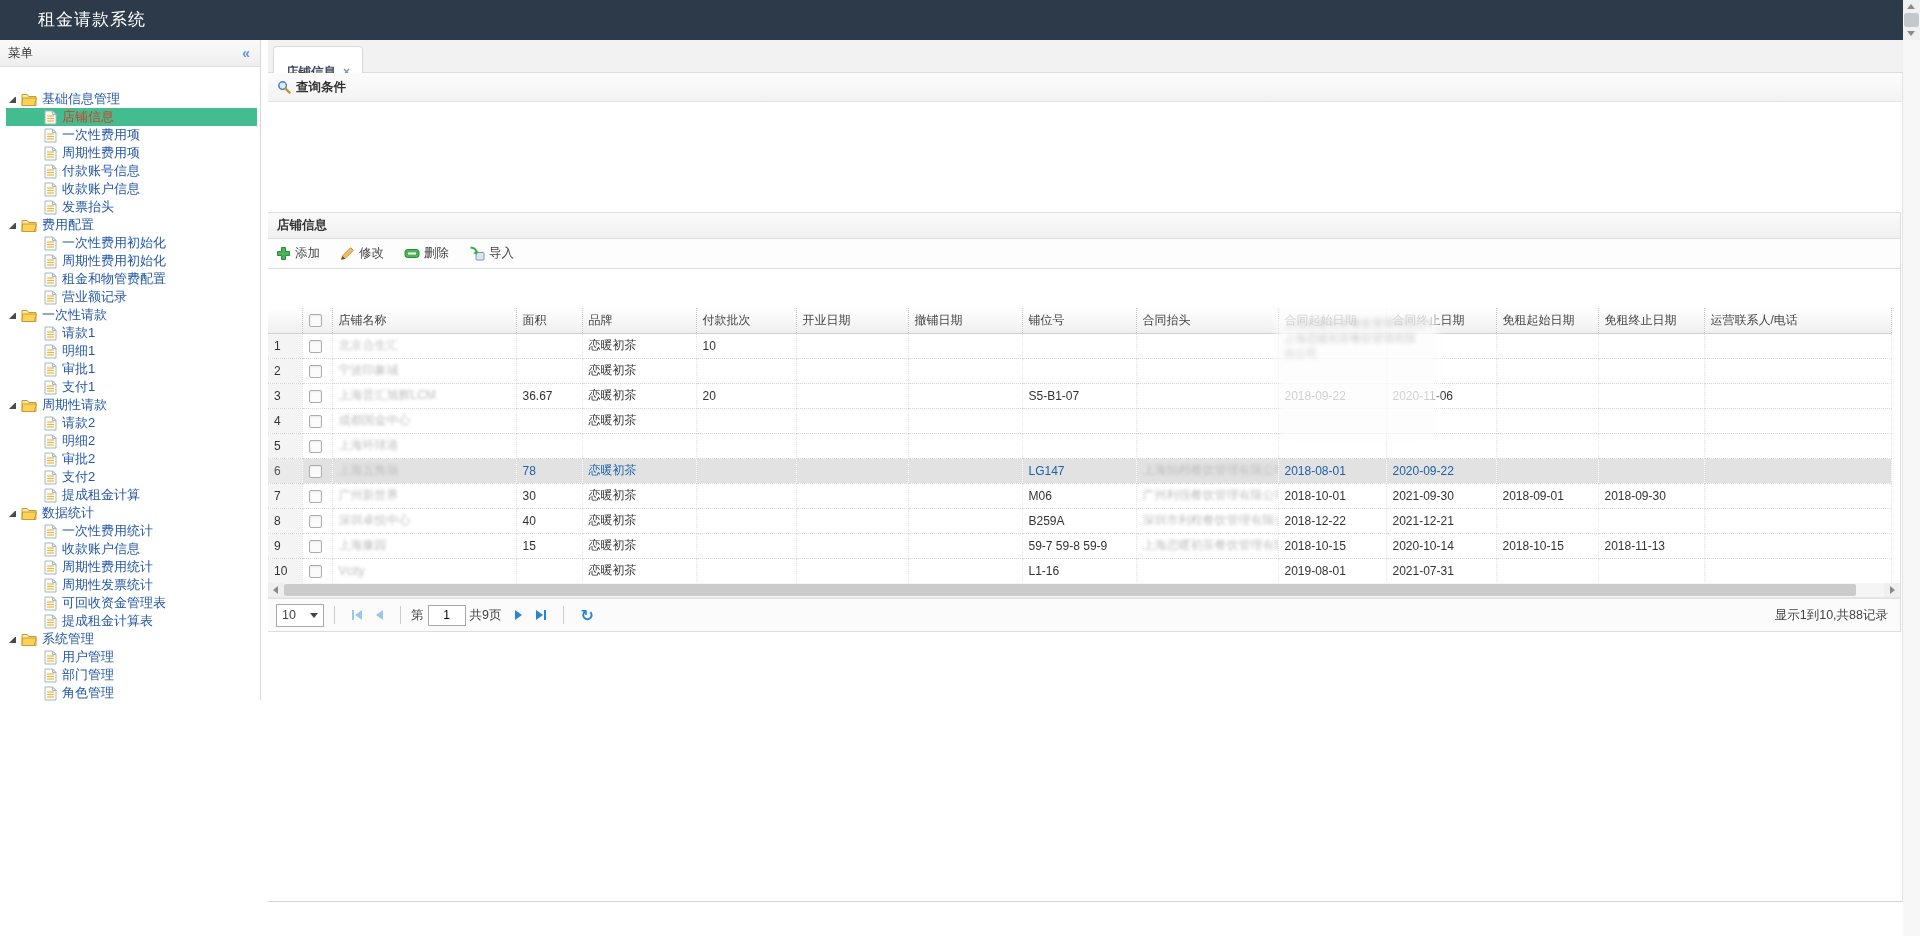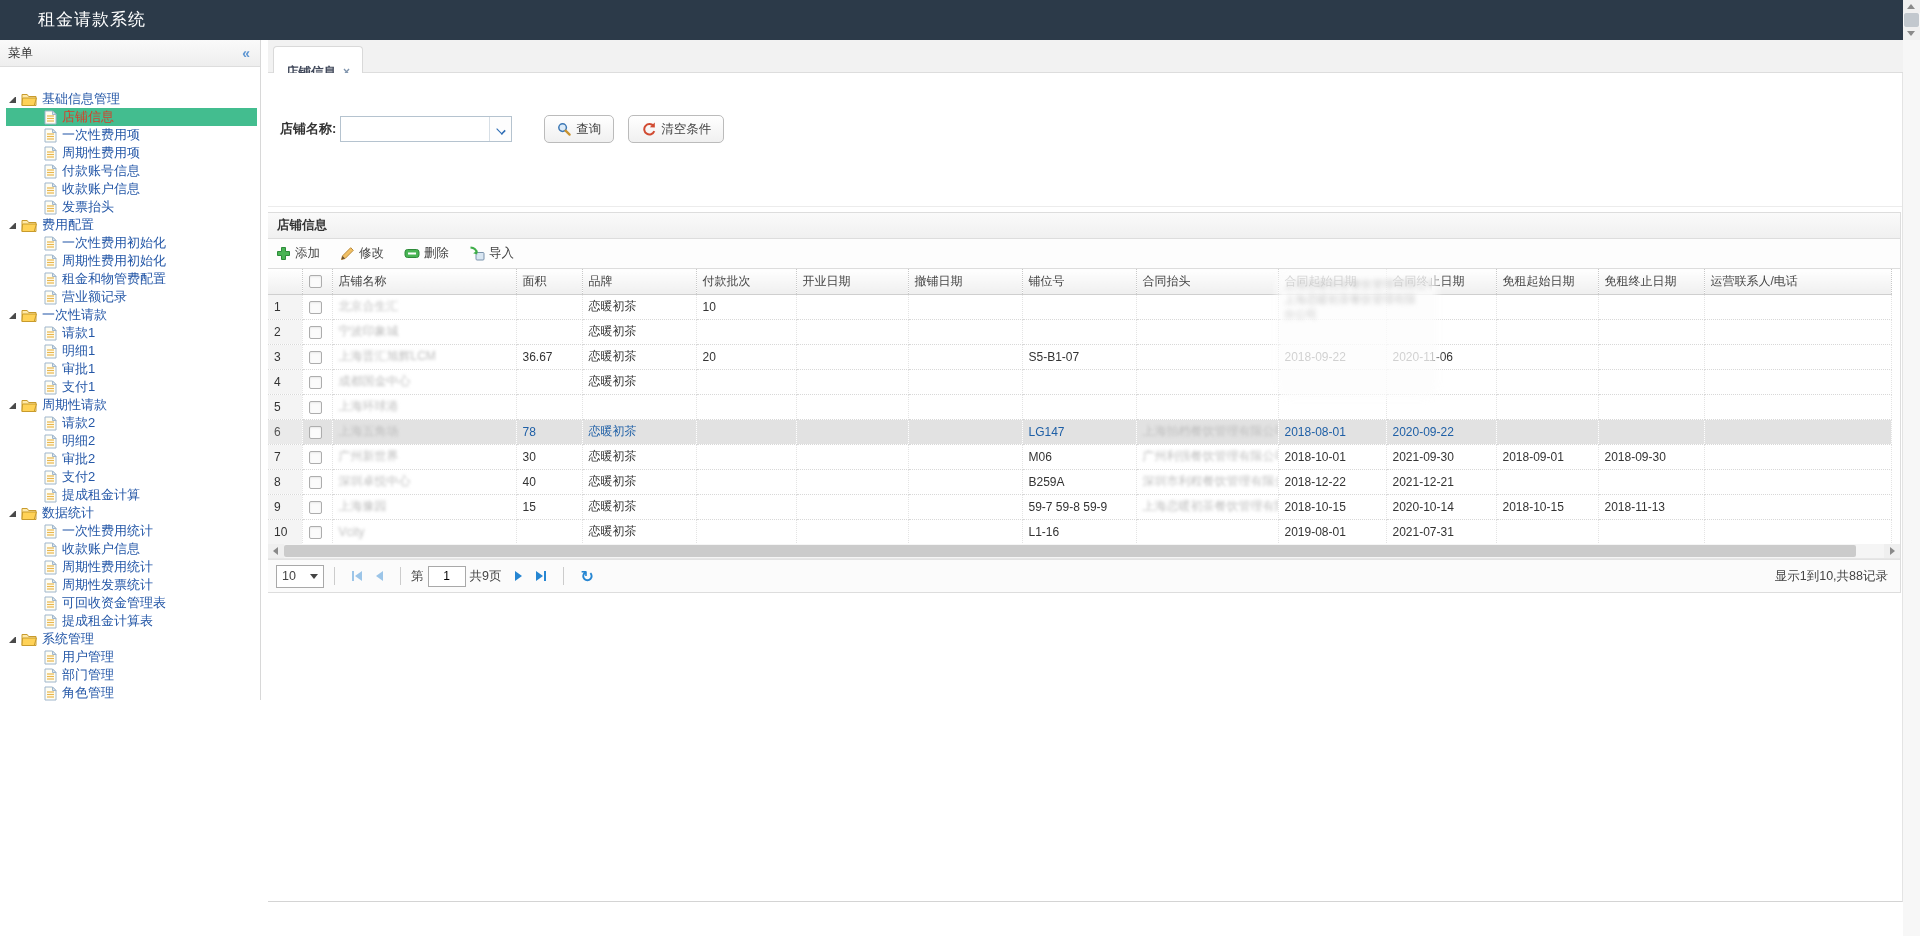--- a/index.html
+++ b/index.html
@@ -57,21 +57,21 @@
   .btn svg { margin-right:5px; }
   .btn-search { margin-left:32px; }
 
   
   .dg { position:absolute; left:0; top:139px; width:1633px; border:1px solid #DDD; border-left:none; background:#fff; }
   .dg-title { height:26px; line-height:25px; padding-left:9px; background:linear-gradient(#FAFAFA,#F0F0F0); border-bottom:1px solid #DDD; font-weight:bold; color:#333; font-size:12.5px; }
   .dg-toolbar { height:30px; border-bottom:1px solid #DDD; display:flex; align-items:center; padding-left:8px; background:#FDFDFD; }
   .tbtn { display:inline-flex; align-items:center; margin-right:20px; font-size:12.5px; color:#444; cursor:pointer; }
   .tbtn svg { margin-right:4px; }
 
-  .dg-wrap { position:relative; height:275px; overflow:hidden; }
+  .dg-wrap { position:relative; height:275px; overflow:hidden;margin-top:39px; }
   table.grid { border-collapse:collapse; table-layout:fixed; width:1623px; }
   table.grid th { height:25px; background:linear-gradient(#FFFFFF,#EFEFEF); border-bottom:1px solid #CFCFCF; border-right:1px dotted #C8C8C8; font-weight:normal; color:#444; text-align:left; padding:0 6px; font-size:12px; overflow:hidden; white-space:nowrap; }
   table.grid td { height:25px; border-bottom:1px dotted #D8D8D8; border-right:1px dotted #E4E4E4; padding:0 6px; font-size:12px; color:#333; overflow:hidden; white-space:nowrap; }
   td.num, th.hnum { background:#F4F4F4; color:#555; border-right:1px solid #E0E0E0; text-align:left; }
   tr.sel td { background:#E2E2E2; color:#1E5FA6; }
   tr.sel td.num { background:#EAEAEA; color:#555; }
   .cbx { display:inline-block; width:13px; height:13px; border:1px solid #ADADAD; border-radius:2px; background:#FBFBFB; box-shadow:inset 0 1px 2px rgba(0,0,0,.08); vertical-align:middle; cursor:pointer; }
   .blur { color:#BFBFBF; filter:blur(1.6px); }
   .white-blob { position:absolute; left:1014px; top:2px; width:150px; height:122px; background:rgba(253,253,253,.78); border-radius:8px; box-shadow:0 0 8px 5px rgba(253,253,253,.85); font-size:11px; line-height:15px; padding:6px 2px; overflow:hidden; }
   .white-blob div { color:#CACACA; filter:blur(2px); white-space:nowrap; }
@@ -451,42 +451,26 @@
 
 <div class="main">
   <div class="tabbar">
     <div class="tab">
       <span>店铺信息</span><span class="tab-close">×</span>
     </div>
   </div>
 
   <div class="content">
 
-    <div class="qbody">
-      <div class="qrow">
-        <span class="qlabel">店铺名称:</span>
-        <div class="combobox">
-          <input value="" style="">
-          <div class="combo-arrow"></div>
-        </div>
-        <div class="btn btn-search">
-          <svg width="14" height="14" viewBox="0 0 14 14">
-              <circle cx="5.6" cy="5.6" r="3.8" fill="#DCEBF8" stroke="#3D78B5" stroke-width="1.5"></circle>
-              <line x1="8.6" y1="8.6" x2="12.6" y2="12.6" stroke="#C8922F" stroke-width="2.2" stroke-linecap="round"></line>
-            </svg>
-          <span>查询</span>
-        </div>
-        <div class="btn">
-          <svg width="15" height="14" viewBox="0 0 15 14">
-              <path d="M12.5 4 A5.2 5.2 0 1 0 13.3 9.2" fill="none" stroke="#D14B32" stroke-width="2"></path>
-              <path d="M13.8 0.5 L13.8 5.5 L8.8 5.2 Z" fill="#D14B32"></path>
-            </svg>
-          <span>清空条件</span>
-        </div>
-      </div>
+    <div class="qheader">
+      <svg width="14" height="14" viewBox="0 0 14 14">
+          <circle cx="5.6" cy="5.6" r="3.8" fill="#DCEBF8" stroke="#4A81BC" stroke-width="1.5"></circle>
+          <line x1="8.6" y1="8.6" x2="12.6" y2="12.6" stroke="#C8922F" stroke-width="2.2" stroke-linecap="round"></line>
+        </svg>
+      <span>查询条件</span>
     </div>
 
     <div class="dg">
       <div class="dg-title">店铺信息</div>
       <div class="dg-toolbar">
         <div class="tbtn">
           <svg width="15" height="15" viewBox="0 0 15 15">
               <path d="M5.5 1.5 h4 v4 h4 v4 h-4 v4 h-4 v-4 h-4 v-4 h4 z" fill="#49B454" stroke="#2E8B3A"></path>
             </svg>
           <span>添加</span>

